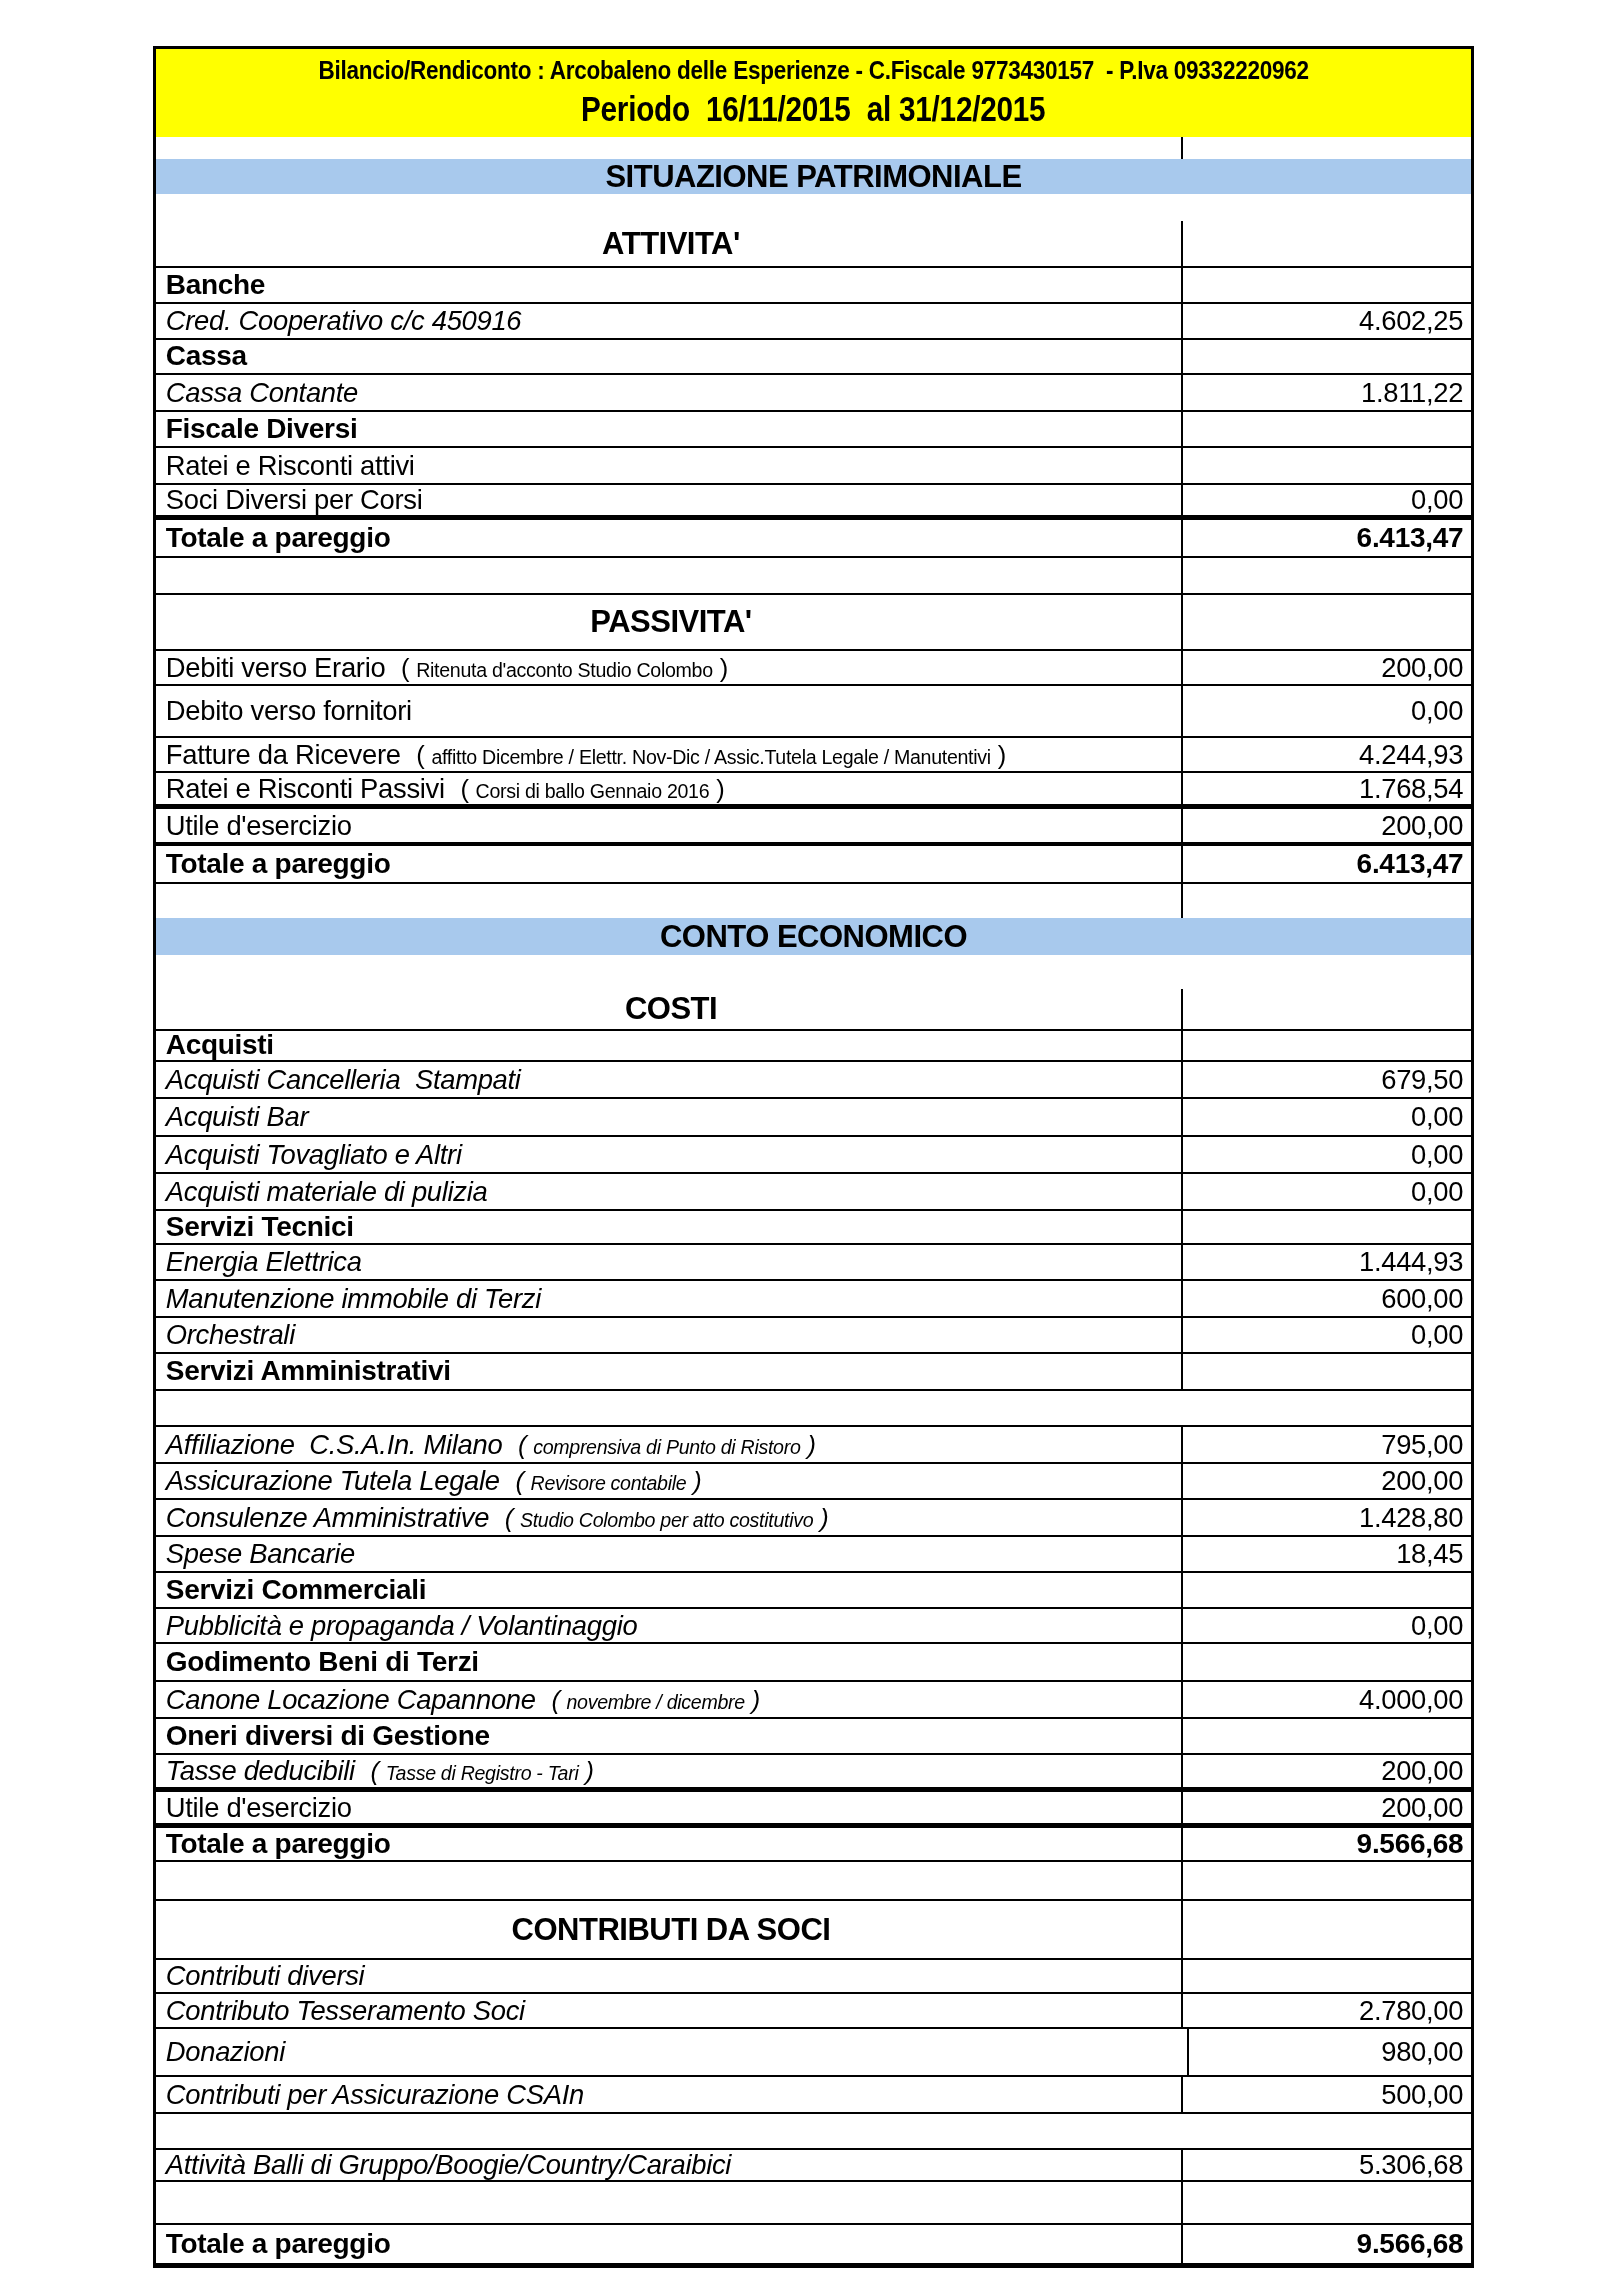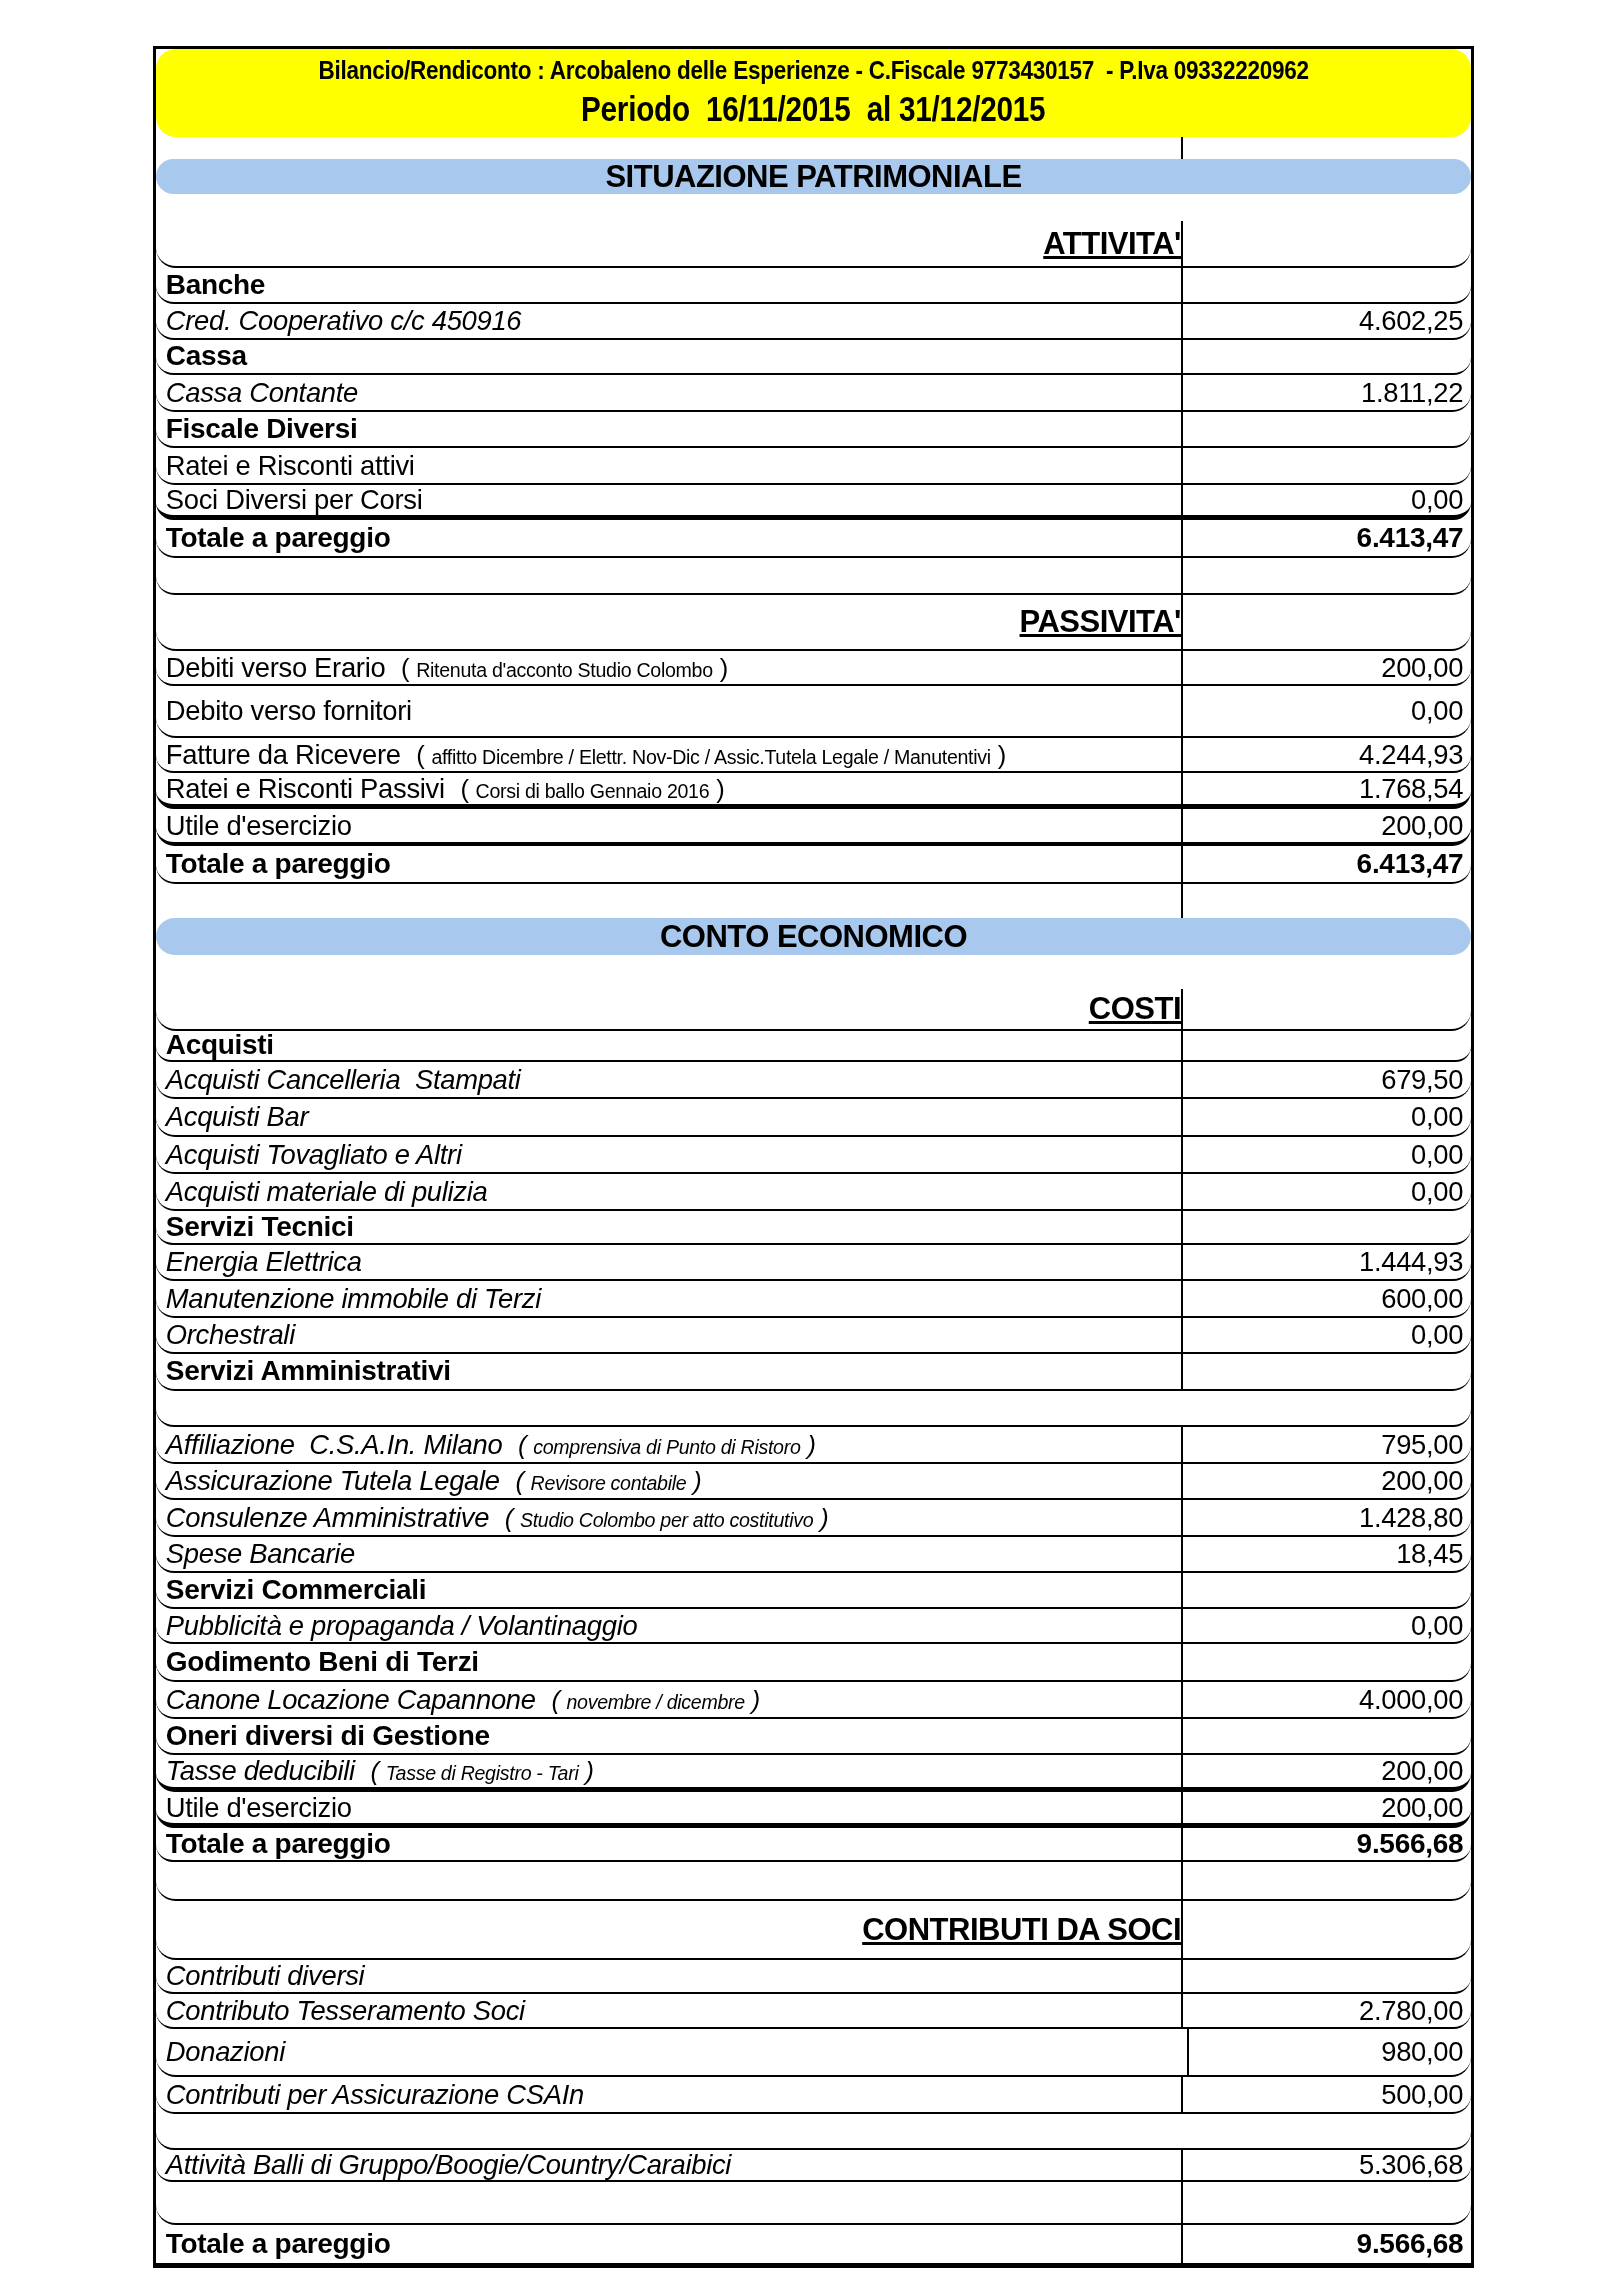--- a/index.html
+++ b/index.html
@@ -3,27 +3,27 @@
 <meta charset="utf-8">
 <style>
   html,body{margin:0;padding:0;background:#ffffff;}
   body{width:1621px;height:2293px;position:relative;font-family:"Liberation Sans",sans-serif;color:#000;}
   .sheet{
     position:absolute;left:153px;top:46px;width:1321px;
     box-sizing:border-box;background:#fff;
     border:3.9px solid #000;border-bottom-width:5.9px;
   }
   .row{display:flex;align-items:stretch;box-sizing:border-box;background:#fff;
-       border-bottom:0 solid #000;overflow:hidden;border-radius:20px;}
+       border-bottom:0 solid #000;overflow:hidden;}
   .row.band{background:var(--blue,#A8C9ED);justify-content:center;align-items:center;}
   .row.title{background:var(--yellow,#FFFF00);flex-direction:column;align-items:center;
              justify-content:flex-start;padding-top:5.9px;}
   .desc{flex:0 0 1025px;width:1025px;display:flex;align-items:center;
         padding-left:9.8px;box-sizing:border-box;overflow:hidden;}
-  .row.header .desc{justify-content:flex-end;padding-left:5px;text-decoration:underline;}
+  .row.header .desc{justify-content:center;padding-left:5px;}
   .val{flex:1;display:flex;align-items:center;justify-content:flex-end;
        padding-right:7.8px;border-left:2px solid #000;box-sizing:border-box;}
   .val.nodiv{border-left:none;}
   .tx{font-size:27.4px;white-space:pre;letter-spacing:-0.3px;line-height:1;}
   .row.bold .tx{font-weight:700;font-size:28px;}
   .row.total .tx{font-weight:700;font-size:28px;}
   .row.header .tx,.row.band .tx{font-weight:700;font-size:31px;letter-spacing:-0.5px;}
   .row.italic .desc .tx{font-style:italic;}
   .paren{font-size:25.5px;margin:0 6.9px;}
   .paren.open{margin-left:15.7px;}

